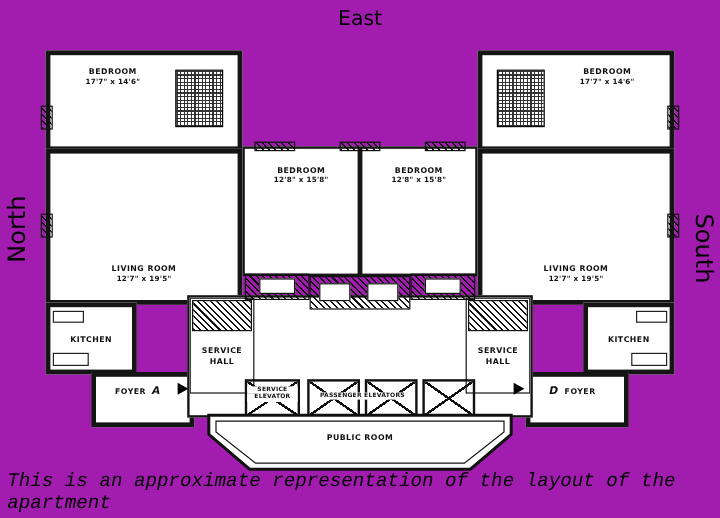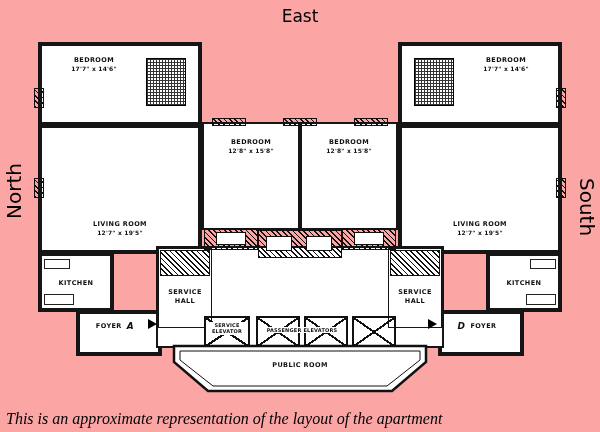--- a/index.html
+++ b/index.html
@@ -1,23 +1,23 @@
 <!DOCTYPE html>
 <html><head>
 <meta charset="utf-8">
 <style>
   html,body{margin:0;padding:0;background:#fff;}
-  .page{position:relative;width:600px;height:432px;background:#fca5a5;overflow:hidden;
+  .page{position:relative;width:600px;height:432px;background:#a21caf;overflow:hidden;
         font-family:"DejaVu Sans",sans-serif;color:#000;}
   
   .east{position:absolute;top:6px;left:0;width:100%;text-align:center;font-size:17px;}
   .north{position:absolute;left:2px;top:163px;writing-mode:vertical-rl;transform:rotate(180deg);font-size:20px;}
   .south{position:absolute;right:1px;top:178px;writing-mode:vertical-rl;font-size:20px;}
   .caption{position:absolute;left:6px;bottom:4px;width:592px;font-style:italic;font-size:16px;
-           font-family:Liberation Serif, serif;color:#000;}
+           font-family:Liberation Mono, monospace;color:#000;}
   
   .rm{position:absolute;border:2px solid #151515;background:#fff;box-sizing:border-box;}
   .thick{border-width:4px;}
   .thin{border-width:1.5px;}
   .hatch{position:absolute;border:1px solid #111;box-sizing:border-box;
          background:repeating-linear-gradient(45deg,#111 0,#111 1.2px,transparent 1.2px,transparent 3.8px);}
   .grid{position:absolute;border:1.5px solid #000;box-sizing:border-box;
         background:repeating-linear-gradient(0deg,#333 0,#333 1px,transparent 1px,transparent 3px),
                    repeating-linear-gradient(90deg,#333 0,#333 1px,transparent 1px,transparent 3px);}
   .inner{position:absolute;background:#fff;border:1px solid #111;box-sizing:border-box;}

